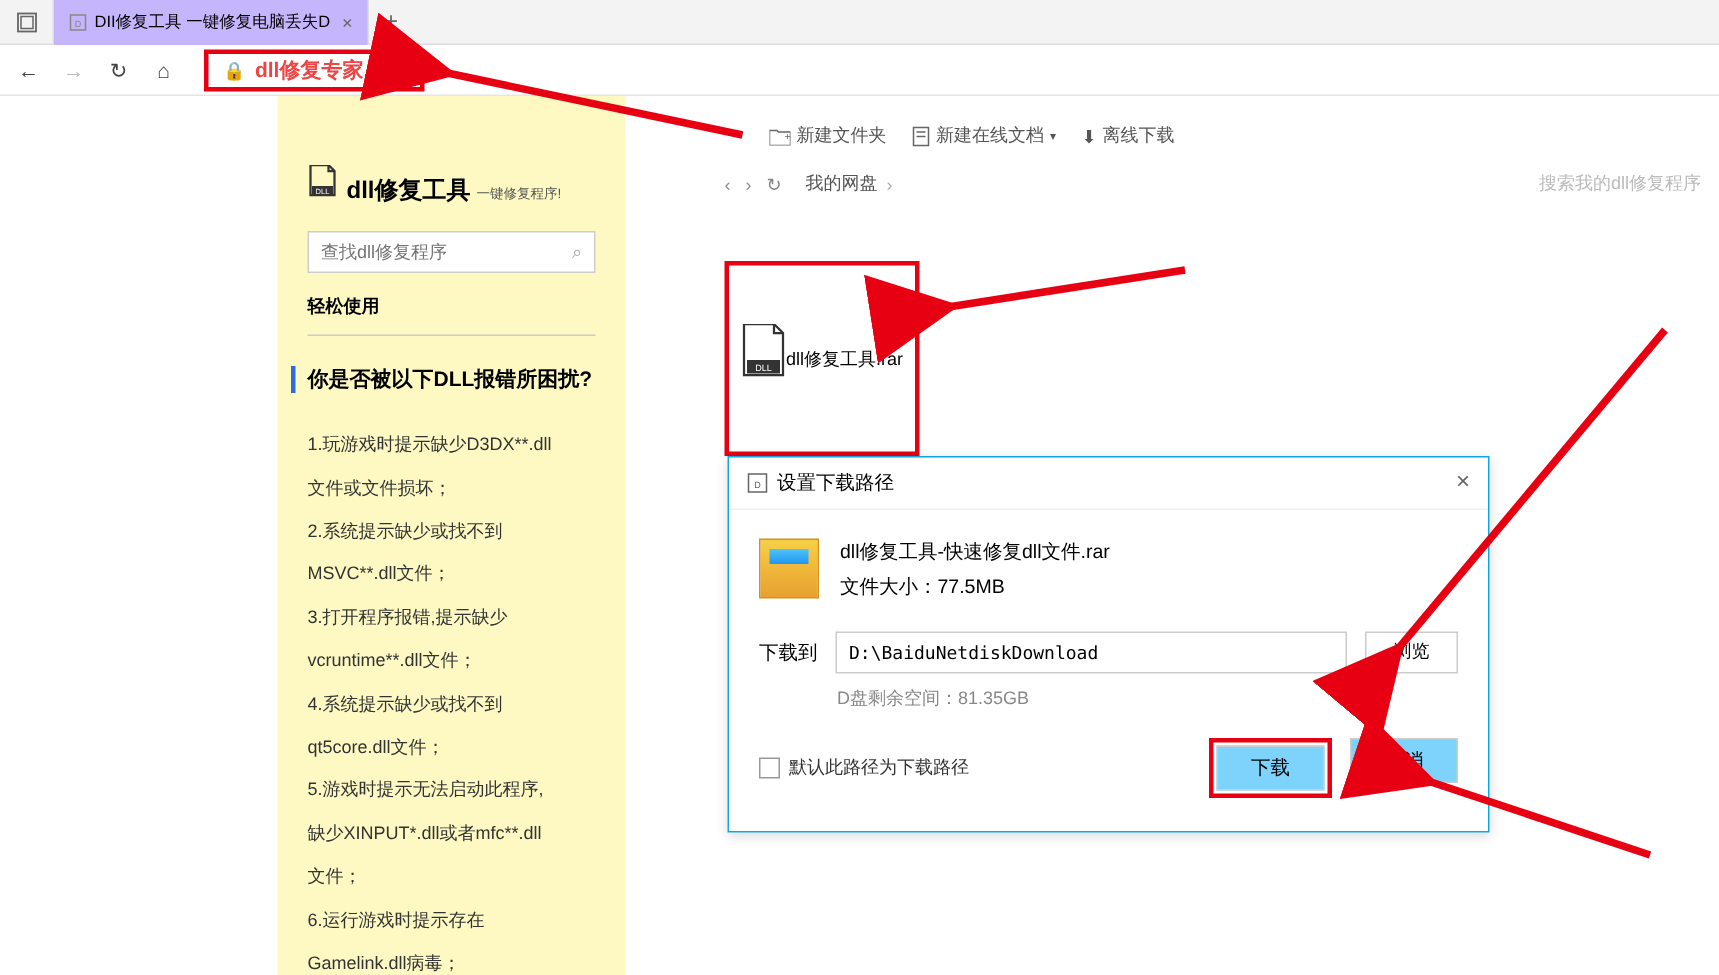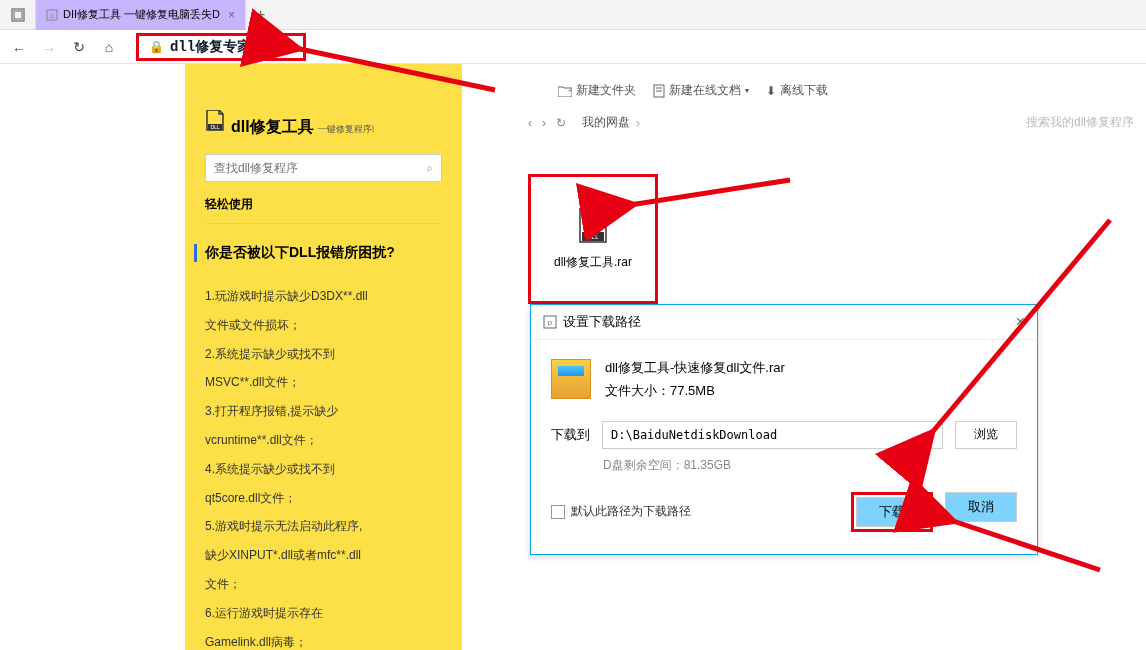--- a/index.html
+++ b/index.html
@@ -9,45 +9,45 @@
 .browser-tabs { height: 30px; background: #f3f3f3; display: flex; align-items: center; border-bottom: 1px solid #ddd; }
 .tab-manager { width: 36px; height: 30px; display: flex; align-items: center; justify-content: center; border-right: 1px solid #ddd; }
 .tab { display: flex; align-items: center; padding: 0 10px; height: 30px; background: #c4b5fd; border-right: 1px solid #ddd; font-size: 11px; max-width: 220px; }
 .tab-close { margin-left: 8px; font-size: 12px; color: #666; }
 .new-tab { padding: 0 10px; font-size: 16px; color: #666; }
 
 .browser-bar { height: 34px; display: flex; align-items: center; border-bottom: 1px solid #e5e5e5; padding: 0 4px; }
 .nav-btn { width: 30px; height: 30px; display: flex; align-items: center; justify-content: center; color: #444; font-size: 14px; }
 .url-box { margin-left: 12px; border: 3px solid #e60012; padding: 2px 10px; display: flex; align-items: center; height: 28px; }
 .url-lock { color: #888; font-size: 12px; margin-right: 6px; }
-.url-text { color: #0f172a; font-weight: bold; font-size: 14px; font-family: Liberation Mono, monospace; }
+.url-text { color: #ef4444; font-weight: bold; font-size: 14px; }
 
 
 .content { display: flex; height: calc(650px - 64px); }
-.sidebar { width: 277px; background: #fde047; padding: 46px 20px 0 20px; margin-left: 185px; }
+.sidebar { width: 232px; background: #fef9c3; padding: 46px 20px 0 20px; margin-left: 185px; }
 .logo-row { display: flex; align-items: baseline; margin-bottom: 16px; }
 .logo-icon { width: 20px; height: 22px; margin-right: 6px; }
 .logo-title { font-size: 16px; font-weight: bold; }
 .logo-sub { font-size: 9px; color: #555; margin-left: 4px; }
 .search-box { display: flex; align-items: center; border: 1px solid #ccc; background: #fff; height: 28px; padding: 0 8px; margin-bottom: 14px; }
 .search-box input { flex: 1; border: none; outline: none; font-size: 12px; color: #999; background: transparent; }
 .search-ico { color: #aaa; font-size: 12px; }
 .easy-use { font-size: 12px; font-weight: bold; border-bottom: 1px solid #ccc; padding-bottom: 10px; margin-bottom: 20px; }
 .question { font-size: 14px; font-weight: bold; border-left: 3px solid #2d6cdf; padding-left: 8px; margin-bottom: 20px; margin-left: -11px; }
 .error-list { font-size: 12px; color: #333; line-height: 2.4; }
 
 .main { flex: 1; position: relative; }
 .toolbar { position: absolute; top: 18px; left: 96px; display: flex; align-items: center; font-size: 12px; color: #555; gap: 17px; }
 .toolbar-item { display: flex; align-items: center; gap: 4px; }
 .breadcrumb-row { position: absolute; top: 50px; left: 66px; right: 12px; display: flex; align-items: center; font-size: 12px; color: #555; }
 .bc-nav { display: flex; gap: 10px; margin-right: 16px; color: #888; }
 .bc-path { }
 .bc-search { margin-left: auto; color: #bbb; font-size: 12px; }
 
-.file-item { position: absolute; top: 110px; left: 66px; width: 130px; height: 130px; border: 3px solid #e60012; display: flex; flex-direction: column; align-items: center; justify-content: center; }
+.file-item { position: absolute; top: 110px; left: 66px; width: 130px; height: 130px; border: 3px solid #e60012; display: flex; flex-direction: row; align-items: center; justify-content: center; }
 .file-ico { width: 30px; height: 36px; margin-bottom: 10px; }
 .file-name { font-size: 12px; }
 
 
 .dialog { position: absolute; top: 240px; left: 68px; width: 508px; border: 1px solid #0ea5e9; background: #fff; box-shadow: 0 2px 8px rgba(0,0,0,.15); }
 .dialog-title { display: flex; align-items: center; padding: 8px 12px; border-bottom: 1px solid #eee; font-size: 13px; }
 .dialog-close { margin-left: auto; font-size: 16px; color: #666; }
 .dialog-body { padding: 16px 20px; }
 .file-info { display: flex; align-items: center; gap: 14px; margin-bottom: 18px; }
 .rar-icon { width: 40px; height: 40px; background: linear-gradient(#f7d046, #e8a030); border: 1px solid #d89020; position: relative; }

